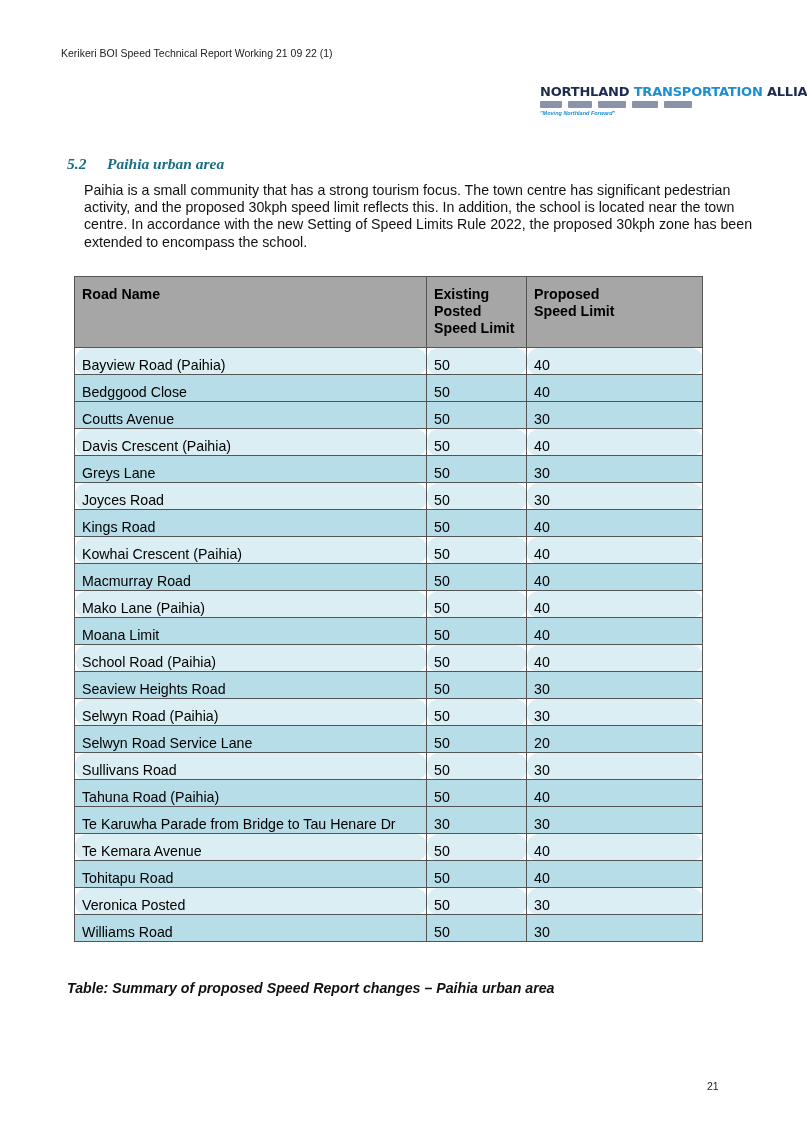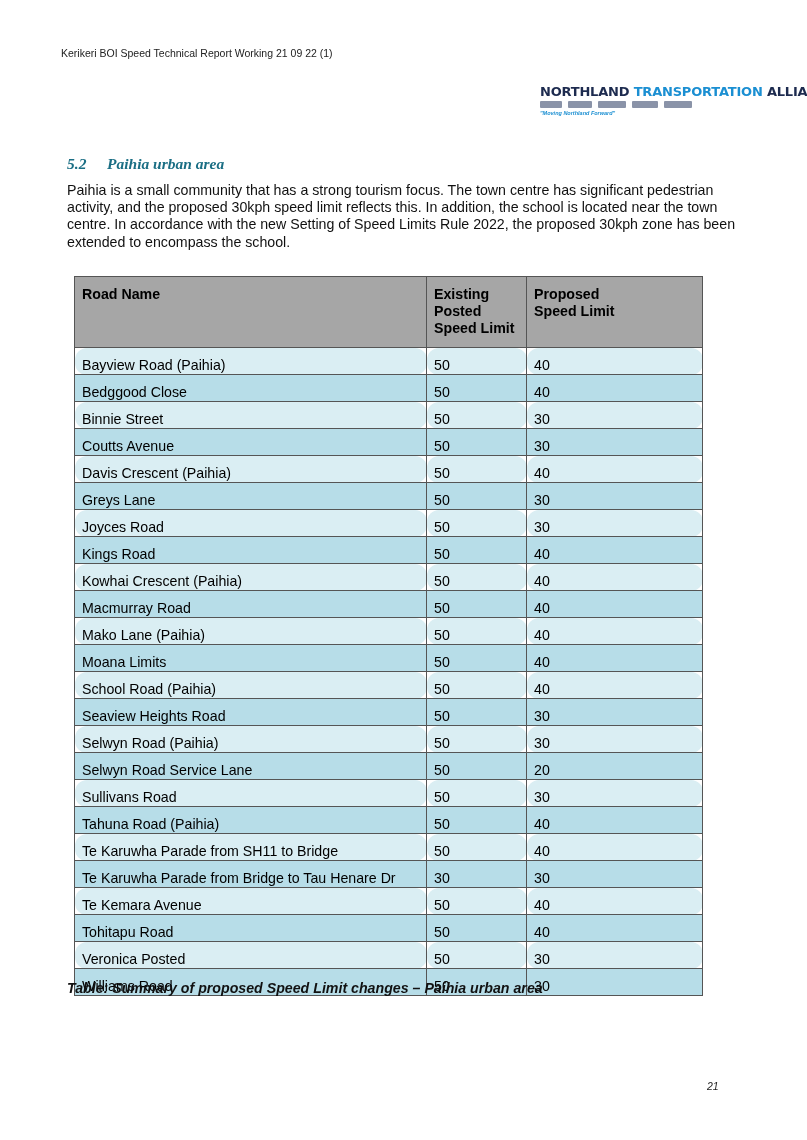--- a/index.html
+++ b/index.html
@@ -8,31 +8,31 @@
   .doc-header { position: absolute; left: 61px; top: 47px; font-size: 10.5px; color: #222; }
   .logo { position: absolute; left: 540px; top: 86px; width: 175px; height: 34px; }
   .logo .l-title { font-family: "DejaVu Sans", sans-serif; font-weight: bold; font-size: 13px; letter-spacing: -0.2px; white-space: nowrap; line-height: 11px; }
   .logo .l-title .dark { color: #1d2b4f; }
   .logo .l-title .blue { color: #1b8fd2; }
   .logo .l-partners { display: flex; gap: 6px; margin-top: 2px; height: 10px; align-items: center; }
   .logo .l-partners span { display: inline-block; height: 7px; background: #8a93a8; border-radius: 1px; }
   .logo .l-tagline { font-size: 5.5px; color: #1b8fd2; font-weight: bold; font-style: italic; margin-top: 1px; }
   .section-heading { position: absolute; left: 67px; top: 155px; font-size: 15.5px; font-weight: bold; font-style: italic; color: #1a6e84; font-family: Liberation Serif, serif; }
   .section-heading .num { display: inline-block; width: 40px; }
-  .para { position: absolute; left: 67px; top: 182px; width: 675px; font-size: 14.2px; line-height: 17.2px; color: #111; }
+  .para { position: absolute; left: 84px; top: 182px; width: 675px; font-size: 14.2px; line-height: 17.2px; color: #111; }
   table.speed { position: absolute; left: 74px; top: 276px; width: 629px; border-collapse: collapse; font-size: 14.2px; }
   table.speed th, table.speed td { border: 1px solid #555; padding: 0 7px; text-align: left; vertical-align: bottom; }
   table.speed th { background: #a6a6a6; font-weight: bold; vertical-align: top; height: 71px; padding-top: 9px; line-height: 17px; box-sizing: border-box; }
   table.speed td { height: 25px; padding-bottom: 1px; line-height: 16px; }
   table.speed tr.odd td { background: #daeef3; border-radius: 12px; }
   table.speed tr.even td { background: #b7dde8; margin-top: 41px; }
   .col-name { width: 352px; }
   .col-existing { width: 100px; }
   .caption { position: absolute; left: 67px; top: 980px; font-size: 14.2px; font-weight: bold; font-style: italic; color: #111; }
-  .page-number { position: absolute; left: 707px; top: 1080px; font-size: 10.5px; color: #222; font-style: italic; }
+  .page-number { position: absolute; left: 707px; top: 1080px; font-size: 10.5px; color: #222; }
 </style>
 </head>
 <body>
 
 <div class="doc-header">Kerikeri BOI Speed Technical Report Working 21 09 22 (1)</div>
 
 <div class="logo">
   <div class="l-title"><span class="dark">NORTHLAND </span><span class="blue">TRANSPORTATION</span><span class="dark"> ALLIANCE</span></div>
   <div class="l-partners">
     <span style="width:22px"></span>
@@ -59,25 +59,20 @@
   <tbody id="table-body">
       <tr class="odd">
         <td>Bayview Road (Paihia)</td>
         <td>50</td>
         <td>40</td>
       </tr>
       <tr class="even">
         <td>Bedggood Close</td>
         <td>50</td>
         <td>40</td>
-      </tr>
-      <tr class="odd">
-        <td>Binnie Street</td>
-        <td>50</td>
-        <td>30</td>
       </tr>
       <tr class="even">
         <td>Coutts Avenue</td>
         <td>50</td>
         <td>30</td>
       </tr>
       <tr class="odd">
         <td>Davis Crescent (Paihia)</td>
         <td>50</td>
         <td>40</td>
@@ -106,21 +101,21 @@
         <td>Macmurray Road</td>
         <td>50</td>
         <td>40</td>
       </tr>
       <tr class="odd">
         <td>Mako Lane (Paihia)</td>
         <td>50</td>
         <td>40</td>
       </tr>
       <tr class="even">
-        <td>Moana Limits</td>
+        <td>Moana Limit</td>
         <td>50</td>
         <td>40</td>
       </tr>
       <tr class="odd">
         <td>School Road (Paihia)</td>
         <td>50</td>
         <td>40</td>
       </tr>
       <tr class="even">
         <td>Seaview Heights Road</td>
@@ -140,25 +135,20 @@
       <tr class="odd">
         <td>Sullivans Road</td>
         <td>50</td>
         <td>30</td>
       </tr>
       <tr class="even">
         <td>Tahuna Road (Paihia)</td>
         <td>50</td>
         <td>40</td>
       </tr>
-      <tr class="odd">
-        <td>Te Karuwha Parade from SH11 to Bridge</td>
-        <td>50</td>
-        <td>40</td>
-      </tr>
       <tr class="even">
         <td>Te Karuwha Parade from Bridge to Tau Henare Dr</td>
         <td>30</td>
         <td>30</td>
       </tr>
       <tr class="odd">
         <td>Te Kemara Avenue</td>
         <td>50</td>
         <td>40</td>
       </tr>
@@ -173,15 +163,15 @@
         <td>30</td>
       </tr>
       <tr class="even">
         <td>Williams Road</td>
         <td>50</td>
         <td>30</td>
       </tr>
     </tbody>
 </table>
 
-<div class="caption">Table: Summary of proposed Speed Limit changes – Paihia urban area</div>
+<div class="caption">Table: Summary of proposed Speed Report changes – Paihia urban area</div>
 
 <div class="page-number">21</div>
 
 </body></html>

